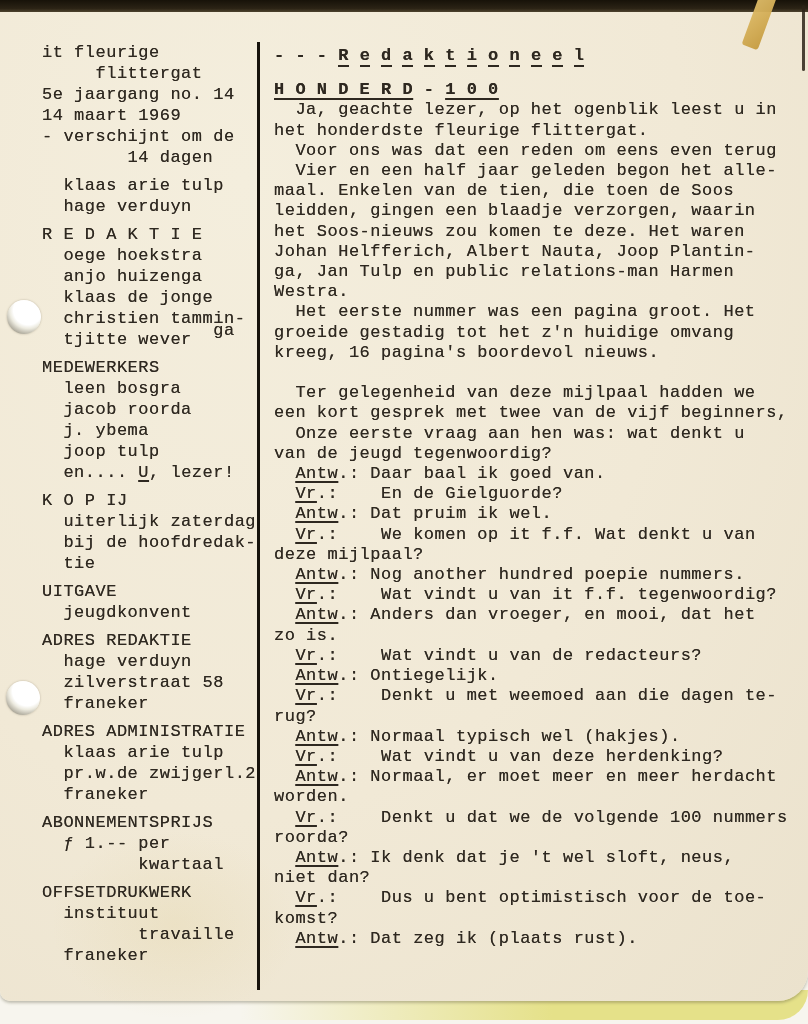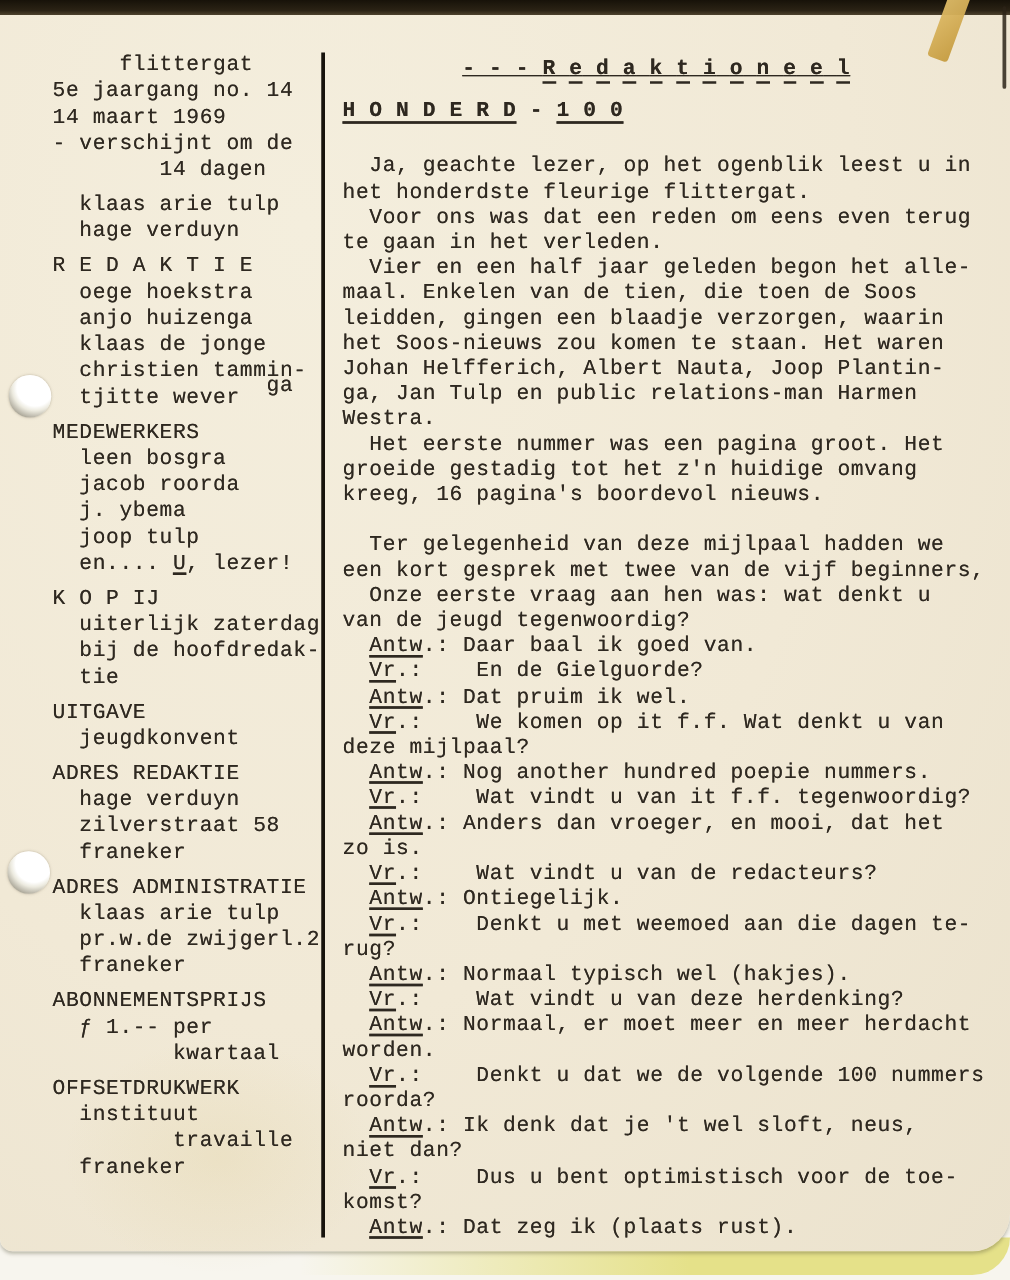--- a/index.html
+++ b/index.html
@@ -43,23 +43,23 @@
   .hole-2 { left:6px;  top:681px; width:34px; height:34px; }
 
   .ink { color:#2e2820; text-shadow:0 0 .5px rgba(46,40,32,.75); }
 
   .masthead { position:absolute; left:42px; top:42px; width:218px; z-index:4;
     font-size:17px; letter-spacing:.5px; line-height:21px; }
   .mblock { margin-bottom:7px; }
 
   .editorial { position:absolute; left:274px; top:46px; width:530px; z-index:4;
     font-size:17px; letter-spacing:.5px; line-height:20.2px; }
-  .ed-label { text-align:center; padding-right:28px; font-weight:bold;text-decoration:underline; }
+  .ed-label { text-align:left; padding-right:28px; font-weight:bold; }
   .ed-title { margin-top:14px; font-weight:bold; }
-  .ed-body  { margin-top:24px; }
+  .ed-body  { margin-top:0; }
 
   .tline { white-space:pre; min-height:20.2px; }
 
   .u-solid { text-decoration:underline; text-decoration-thickness:1.6px;
     text-underline-offset:3px; text-decoration-skip-ink:none; }
   .ed-title .u-solid { text-decoration-thickness:2px; text-underline-offset:4px;text-align:center; }
   .u-char { border-bottom:2px solid currentColor; }
   .sup { position:relative; top:-9px;margin-top:16px; }
 </style>
 </head>
@@ -70,20 +70,21 @@
   <div class="edge-strip"></div>
 
   <div class="page">
     <div class="stain"></div>
     <div class="divider"></div>
     <div class="hole hole-1"></div>
     <div class="hole hole-2"></div>
 
     <aside class="masthead ink">
         <div class="mblock">
+          <div class="tline"><span>it fleurige</span></div>
           <div class="tline"><span>     flittergat</span></div>
           <div class="tline"><span>5e jaargang no. 14</span></div>
           <div class="tline"><span>14 maart 1969</span></div>
           <div class="tline"><span>- verschijnt om de</span></div>
           <div class="tline"><span>        14 dagen</span></div>
         </div>
         <div class="mblock">
           <div class="tline"><span>  klaas arie tulp</span></div>
           <div class="tline"><span>  hage verduyn</span></div>
         </div>
@@ -142,25 +143,24 @@
       <div class="ed-label">
           <div class="tline"><span>- - - </span><span class="u-char">R</span><span> </span><span class="u-char">e</span><span> </span><span class="u-char">d</span><span> </span><span class="u-char">a</span><span> </span><span class="u-char">k</span><span> </span><span class="u-char">t</span><span> </span><span class="u-char">i</span><span> </span><span class="u-char">o</span><span> </span><span class="u-char">n</span><span> </span><span class="u-char">e</span><span> </span><span class="u-char">e</span><span> </span><span class="u-char">l</span></div>
         </div>
       <div class="ed-title">
           <div class="tline"><span class="u-solid">H O N D E R D</span><span> - </span><span class="u-solid">1 0 0</span></div>
         </div>
       <div class="ed-body">
           <div class="tline"><span>  Ja, geachte lezer, op het ogenblik leest u in</span></div>
           <div class="tline"><span>het honderdste fleurige flittergat.</span></div>
           <div class="tline"><span>  Voor ons was dat een reden om eens even terug</span></div>
-          <div class="tline"><span>te gaan in het verleden.</span></div>
           <div class="tline"><span>  Vier en een half jaar geleden begon het alle-</span></div>
           <div class="tline"><span>maal. Enkelen van de tien, die toen de Soos</span></div>
           <div class="tline"><span>leidden, gingen een blaadje verzorgen, waarin</span></div>
-          <div class="tline"><span>het Soos-nieuws zou komen te staan. Het waren</span></div>
+          <div class="tline"><span>het Soos-nieuws zou komen te deze. Het waren</span></div>
           <div class="tline"><span>Johan Helfferich, Albert Nauta, Joop Plantin-</span></div>
           <div class="tline"><span>ga, Jan Tulp en public relations-man Harmen</span></div>
           <div class="tline"><span>Westra.</span></div>
           <div class="tline"><span>  Het eerste nummer was een pagina groot. Het</span></div>
           <div class="tline"><span>groeide gestadig tot het z'n huidige omvang</span></div>
           <div class="tline"><span>kreeg, 16 pagina's boordevol nieuws.</span></div>
           <div class="tline"><span> </span></div>
           <div class="tline"><span>  Ter gelegenheid van deze mijlpaal hadden we</span></div>
           <div class="tline"><span>een kort gesprek met twee van de vijf beginners,</span></div>
           <div class="tline"><span>  Onze eerste vraag aan hen was: wat denkt u</span></div>

